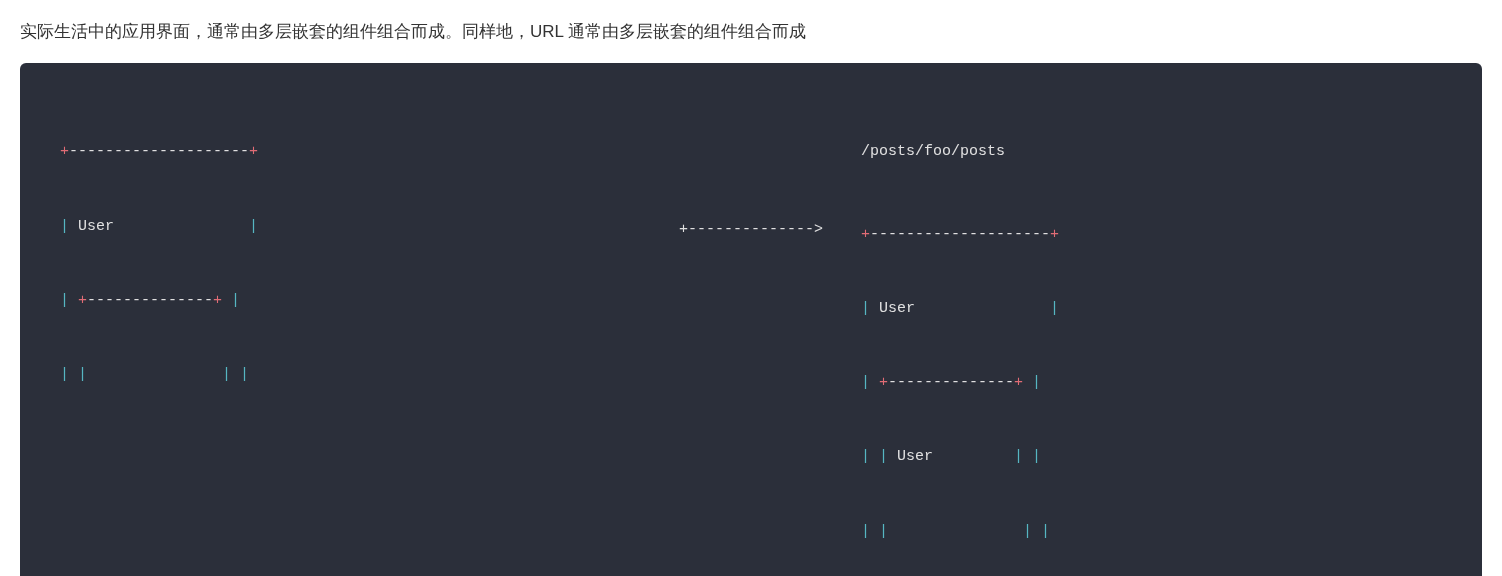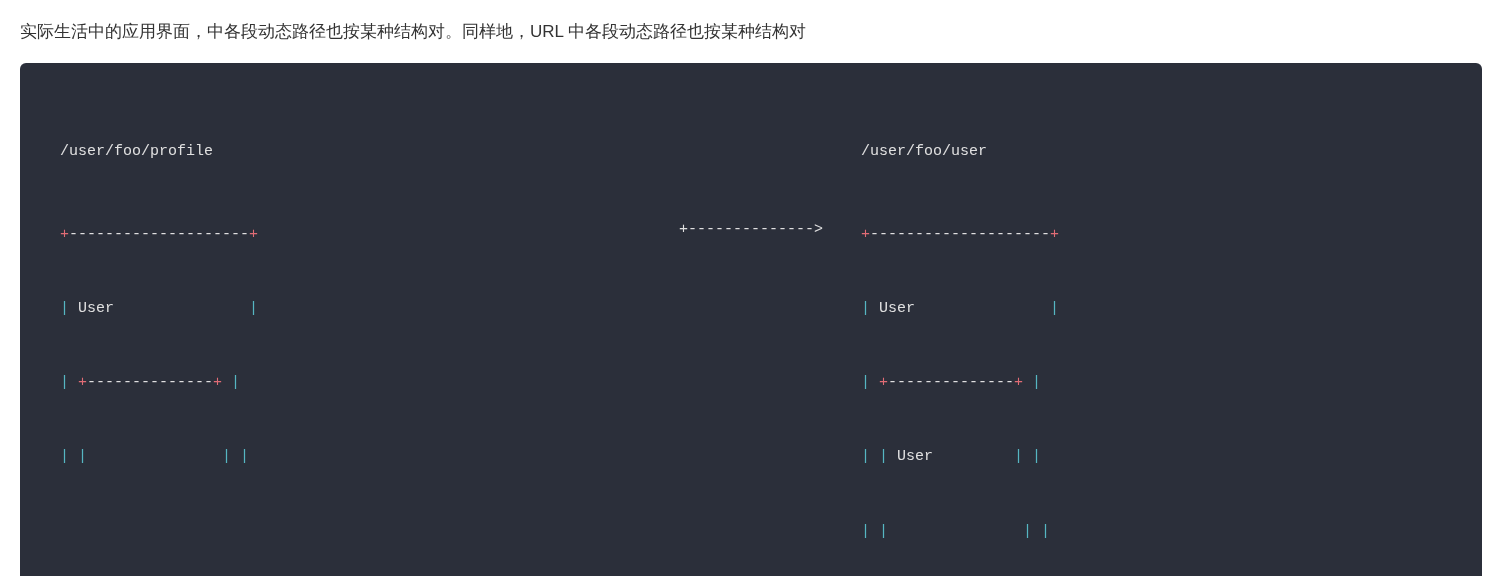--- a/index.html
+++ b/index.html
@@ -77,42 +77,41 @@
     .cols-wrapper {
       display: flex;
       align-items: flex-start;
       gap: 0;
     }
   </style>
 </head>
 <body>
 
 <div>
-  <p class="intro-text">实际生活中的应用界面，中各段动态路径也按某种结构对。同样地，URL 中各段动态路径也按某种结构对</p>
+  <p class="intro-text">实际生活中的应用界面，通常由多层嵌套的组件组合而成。同样地，URL 通常由多层嵌套的组件组合而成</p>
 </div>
 
 <div class="diagram-box">
   <div class="cols-wrapper">
 
     <div class="diagram-col">
-      <span class="url-label">/user/foo/profile</span>
       <span class="diagram-line"><span class="c-plus">+</span><span class="c-text">--------------------</span><span class="c-plus">+</span></span>
       <span class="diagram-line"><span class="c-bar">|</span><span class="c-text"> User               </span><span class="c-bar">|</span></span>
       <span class="diagram-line"><span class="c-bar">|</span><span class="c-text"> </span><span class="c-plus">+</span><span class="c-text">--------------</span><span class="c-plus">+</span><span class="c-text"> </span><span class="c-bar">|</span></span>
       <span class="diagram-line"><span class="c-bar">|</span><span class="c-text"> </span><span class="c-bar">|</span><span class="c-text">               </span><span class="c-bar">|</span><span class="c-text"> </span><span class="c-bar">|</span></span>
       
       
     </div>
 
     <div class="arrow-col">
       <span class="c-text">+--------------&gt;</span>
     </div>
 
     <div class="diagram-col">
-      <span class="url-label">/user/foo/user</span>
+      <span class="url-label">/posts/foo/posts</span>
       <span class="diagram-line"><span class="c-plus">+</span><span class="c-text">--------------------</span><span class="c-plus">+</span></span>
       <span class="diagram-line"><span class="c-bar">|</span><span class="c-text"> User               </span><span class="c-bar">|</span></span>
       <span class="diagram-line"><span class="c-bar">|</span><span class="c-text"> </span><span class="c-plus">+</span><span class="c-text">--------------</span><span class="c-plus">+</span><span class="c-text"> </span><span class="c-bar">|</span></span>
       <span class="diagram-line"><span class="c-bar">|</span><span class="c-text"> </span><span class="c-bar">|</span><span class="c-text"> User         </span><span class="c-bar">|</span><span class="c-text"> </span><span class="c-bar">|</span></span>
       <span class="diagram-line"><span class="c-bar">|</span><span class="c-text"> </span><span class="c-bar">|</span><span class="c-text">               </span><span class="c-bar">|</span><span class="c-text"> </span><span class="c-bar">|</span></span>
       
       
     </div>
 
   </div>

